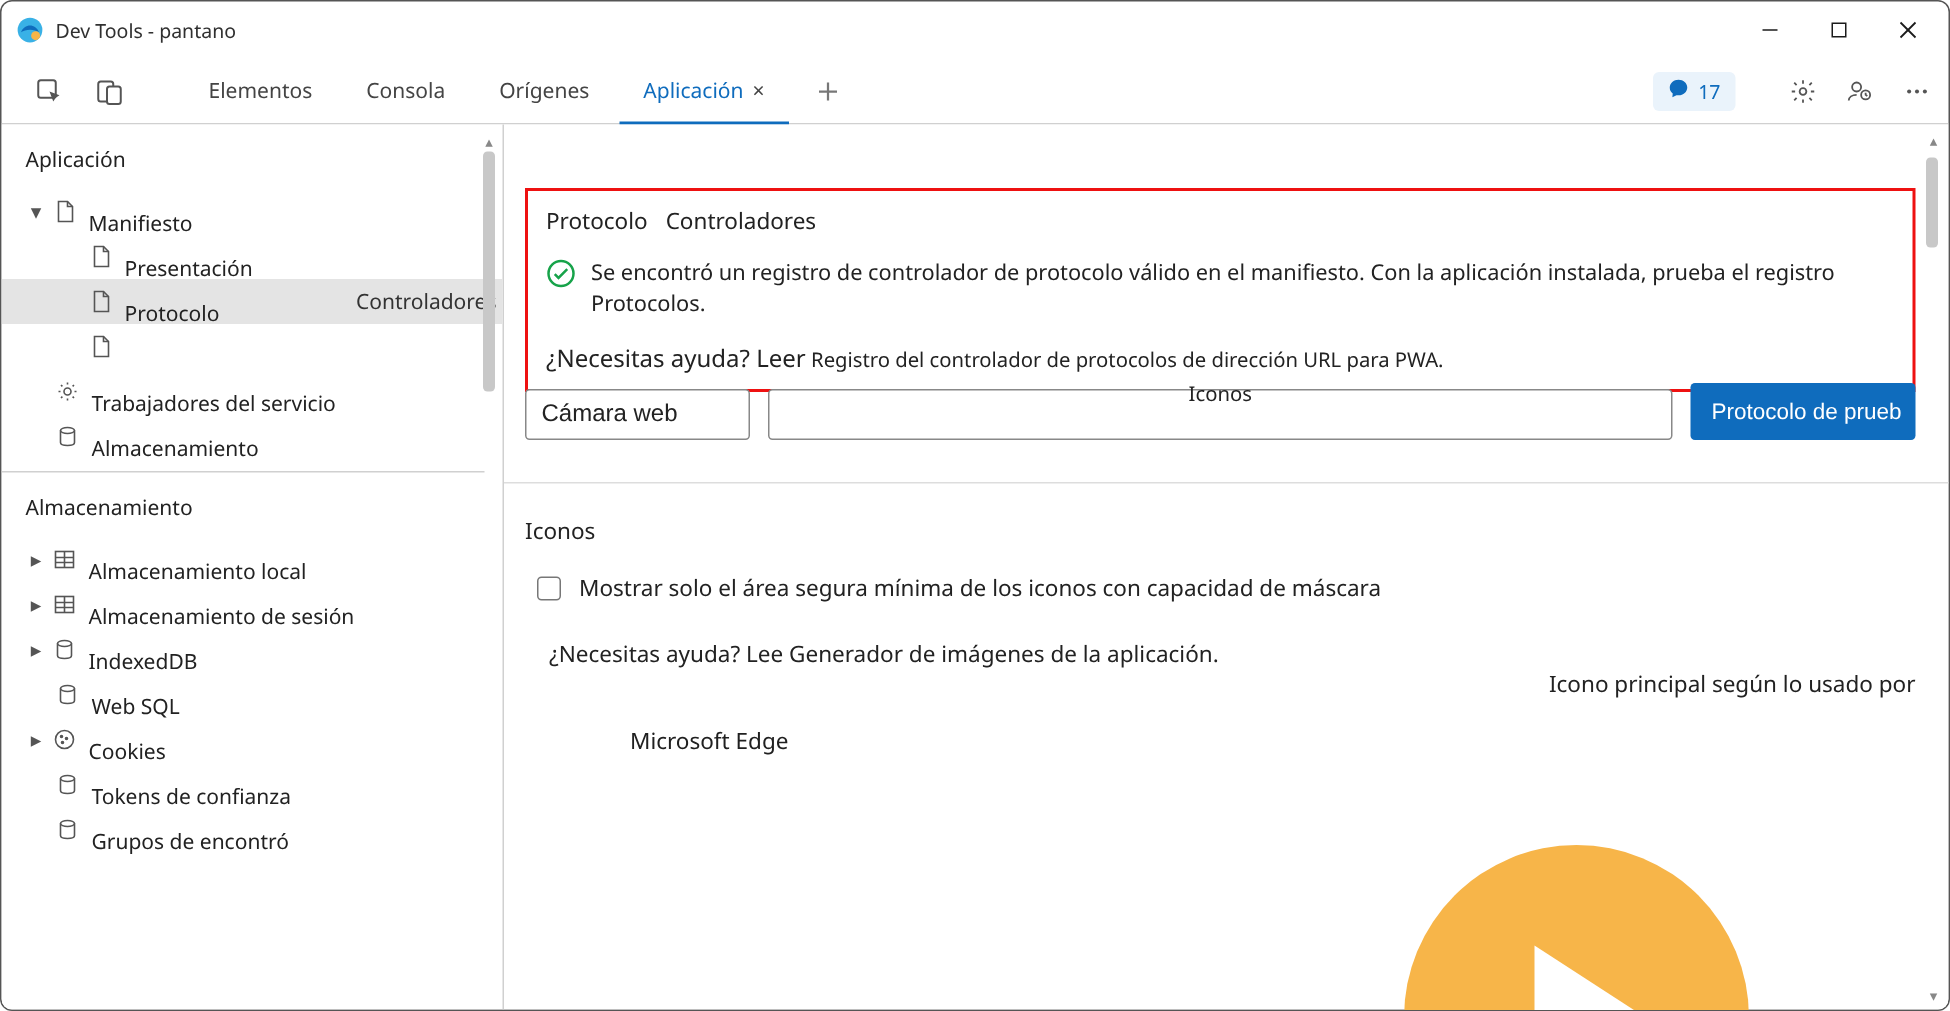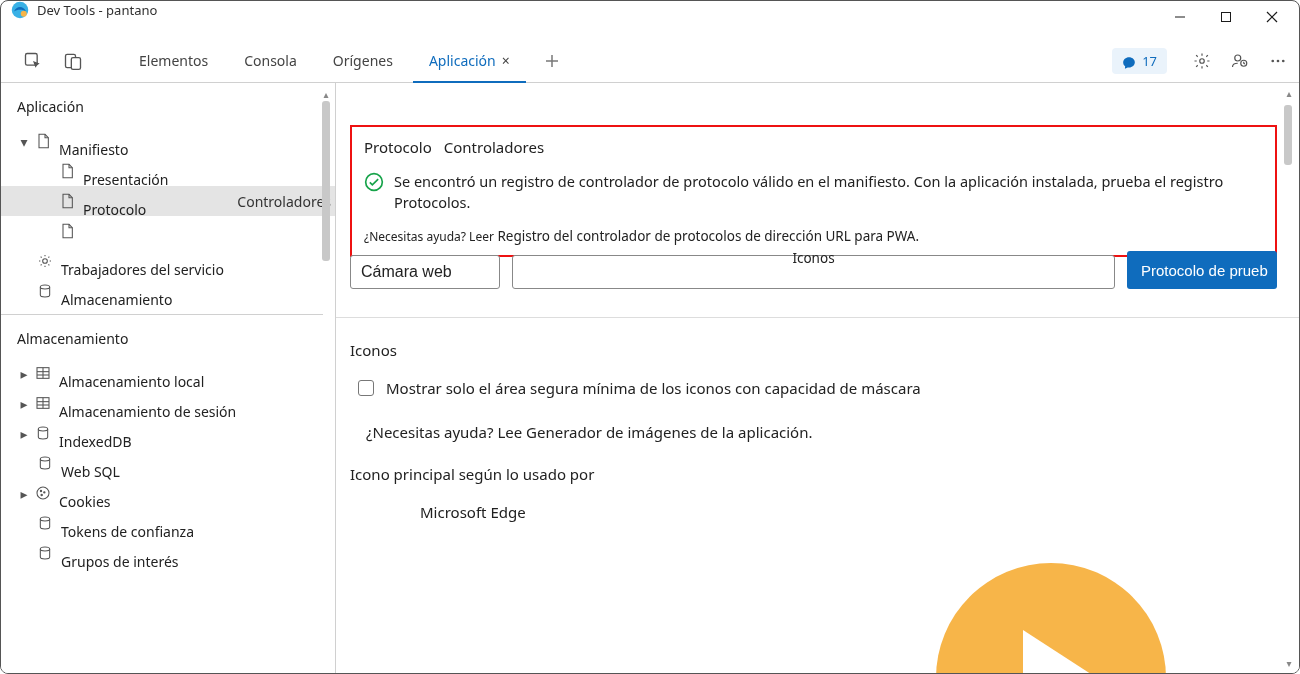--- a/index.html
+++ b/index.html
@@ -1,35 +1,35 @@
 <!DOCTYPE html>
 <html><head>
 <meta charset="utf-8">
 <style>
   * { box-sizing: border-box; margin: 0; padding: 0; }
   html, body { width: 1300px; height: 674px; font-family: "Segoe UI", system-ui, sans-serif; font-size: 14px; color: #202020; background:#fff; overflow:hidden; }
   .window { width:100%; height:100%; display:flex; flex-direction:column; border:1px solid #555; border-radius:8px; overflow:hidden; background:#fff;}
   
-  .titlebar { height:38px; display:flex; padding:0 4px 0 10px; }
+  .titlebar { height:38px; display:flex; align-items:center; padding:0 4px 0 10px; }
   .titlebar .app-icon { width:18px; height:18px; margin-right:8px; }
   .titlebar .title { font-size:13px; color:#303030; }
   .titlebar .spacer { flex:1; }
   .win-btn { width:46px; height:32px; display:flex; align-items:center; justify-content:center; color:#1b1b1b; }
   .win-btn svg{ width:12px; height:12px; }
   
   .toolbar { height:44px; display:flex; align-items:center; border-bottom:1px solid #d0d0d0; padding:0 4px 0 14px; gap:4px;}
   .tool-icon { width:36px; height:36px; display:flex; align-items:center; justify-content:center; color:#555;}
   .tool-icon svg{ width:20px; height:20px; }
   .tab { padding:0 16px; height:44px; display:flex; align-items:center; color:#444; font-size:14px; position:relative; }
   .tab.active { color:#0f6cbd; }
   .tab.active::after{ content:""; position:absolute; left:0; right:0; bottom:0; height:2px; background:#0f6cbd;}
   .tab .close{ margin-left:6px; font-size:14px; color:#444; }
   .plus-tab{ width:44px; display:flex; align-items:center; justify-content:center; color:#777;}
   .toolbar .spacer{flex:1;}
-  .badge-btn{ display:flex; align-items:flex-end; gap:6px; background:#eaf3fb; color:#0f6cbd; border-radius:4px; padding:4px 10px; font-size:13px; margin-right:14px;}
+  .badge-btn{ display:flex; align-items:flex-start; gap:6px; background:#eaf3fb; color:#0f6cbd; border-radius:4px; padding:4px 10px; font-size:13px; margin-right:24px;}
   .badge-btn svg{ width:14px;height:14px; }
   .toolbar-right-icon{ width:34px; height:34px; display:flex; align-items:center; justify-content:center; color:#555;}
   .toolbar-right-icon svg{ width:18px;height:18px;}
   
   .body { flex:1; display:flex; min-height:0; position:relative;}
   
   .sidebar{ width:335px; border-right:1px solid #d0d0d0; overflow-y:auto; padding-bottom:8px; background:#fff;}
   .section-title{ padding:14px 0 10px 16px; font-size:14px; color:#222;}
   .tree-row{ display:flex; align-items:center; height:30px; font-size:14px; color:#222;}
   .tree-row.sel{ background:#e4e4e4;}
@@ -41,34 +41,34 @@
   .tree-row .label2{ color:#333; padding-right:4px;}
   .divider{ height:1px; background:#d0d0d0; margin:8px 12px 0 0;}
   
   .main{ flex:1; position:relative; overflow:hidden; background:#fff;}
   .main-inner{ position:absolute; inset:0; overflow:auto; padding:0;}
   .highlight-box{ border:2px solid #e11; margin:42px 22px 0 14px; padding:10px 12px 10px 12px;}
   .hb-title{ display:flex; gap:12px; font-size:15px; color:#222; margin-bottom:14px;}
   .hb-msg{ display:flex; align-items:flex-start; gap:10px; font-size:14.5px; color:#222; line-height:1.45;}
   .ok-icon{ width:20px; height:20px; flex-shrink:0; margin-top:1px;}
   .hb-help{ margin-top:14px; font-size:13.5px; color:#222;}
-  .hb-help .small{ font-size:12px;}
+  .hb-help .small{ font-size:16px;}
   .fields-row{ display:flex; align-items:flex-end; gap:12px; margin:0 22px 0 14px; margin-top:-6px; padding-top:0; position:relative;}
   .iconos-label{ position:absolute; left:50%; top:-2px; transform:translateX(-50%); font-size:13.5px; color:#222;}
   .txt{ height:34px; border:1px solid #888; border-radius:3px; padding:4px 10px; font-size:16px; color:#222; background:#fff;}
   .txt.w1{ width:150px;}
   .txt.w2{ flex:1;}
   .primary-btn{ height:38px; background:#0f6cbd; color:#fff; border:none; border-radius:3px; padding:0 14px; font-size:15px; overflow:hidden; white-space:nowrap; width:150px; text-align:left;}
   .hr{ height:1px; background:#ddd; margin:28px 0 0 0;}
   .iconos-section{ margin:22px 22px 0 14px;}
   .iconos-section .title{ font-size:15px; color:#222; margin-bottom:18px;}
   .check-row{ display:flex; align-items:center; gap:12px; font-size:15px; color:#222; margin-left:8px;}
   .checkbox{ width:16px; height:16px; border:1.5px solid #777; border-radius:3px; background:#fff;}
   .help2{ margin:24px 0 0 16px; font-size:15px; color:#222;}
-  .main-icon-row{ margin-top:22px; font-size:15px; color:#222;}
+  .main-icon-row{ font-size:15px; color:#222;text-align:right;}
   .main-icon-sub{ margin-top:18px; margin-left:70px; font-size:15px;}
   .play-wrap{ position:absolute; left:600px; top:480px; width:230px; height:230px; }
   .play-circle{ width:230px; height:230px; border-radius:50%; background:#f7b549; display:flex; align-items:center; justify-content:center;}
   .play-triangle{ width:0;height:0; border-left:74px solid #fff; border-top:48px solid transparent; border-bottom:48px solid transparent; margin-left:18px;}
   
   .scroll-track-v{ position:absolute; right:2px; width:14px; background:transparent;}
   .scroll-thumb{ background:#c8c8c8; border-radius:3px; width:8px; margin-left:3px;}
   .scroll-arrow{ height:14px; display:flex; align-items:center; justify-content:center; color:#888; font-size:10px;}
   .sb1{ top:6px; height:230px;}
   .main-scroll{ position:absolute; top:2px; bottom:2px; right:2px; width:16px;}
@@ -327,21 +327,21 @@
       </div>
 
       <div class="tree-row">
         <span class="indent" style="width:34px"></span>
         <span class="icon">
             <svg viewBox="0 0 24 24" fill="none" stroke="currentColor" stroke-width="1.6">
               <ellipse cx="12" cy="6" rx="7" ry="3"></ellipse>
               <path d="M5 6v12c0 1.7 3.1 3 7 3s7-1.3 7-3V6"></path>
             </svg>
           </span>
-        <span class="label">Grupos de interés</span>
+        <span class="label">Grupos de encontró</span>
       </div>
 
       <div class="scroll-track-v sb1" style="position:absolute; right:2px; top:4px; height:560px;">
         <div class="scroll-arrow">▴</div>
         <div class="scroll-thumb" style="height:160px;"></div>
       </div>
     </div>
 
     <div class="main">
       <div class="main-inner">

